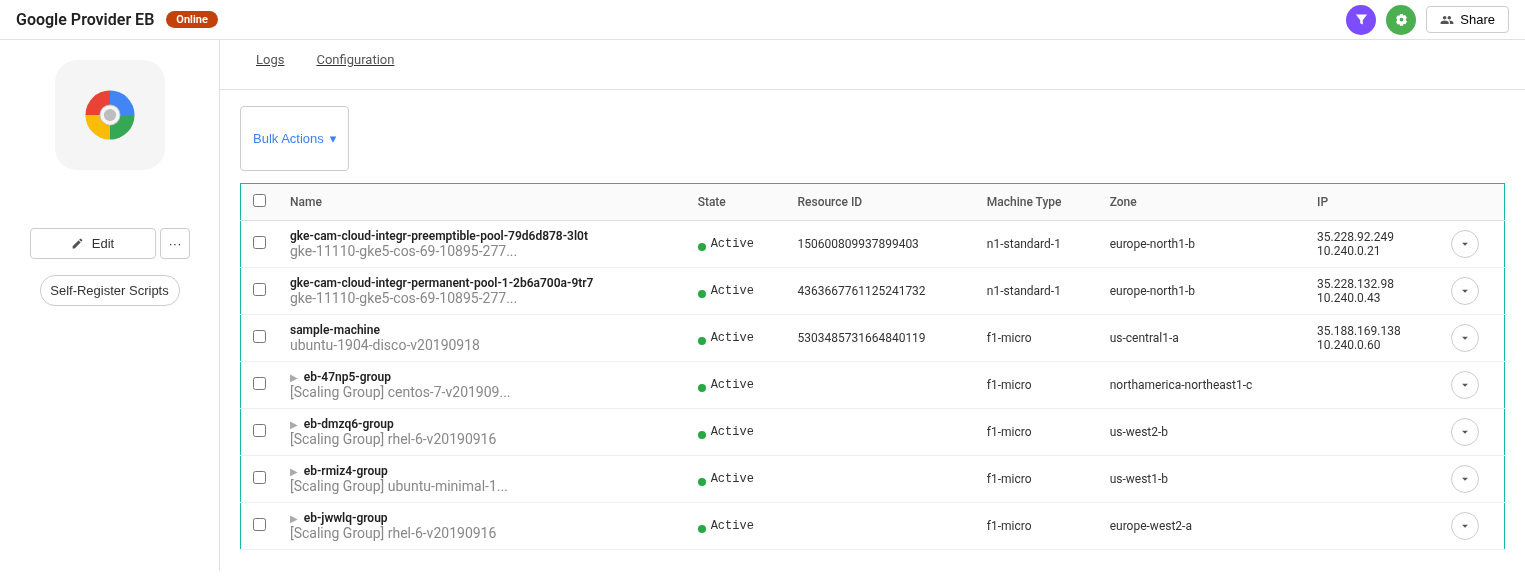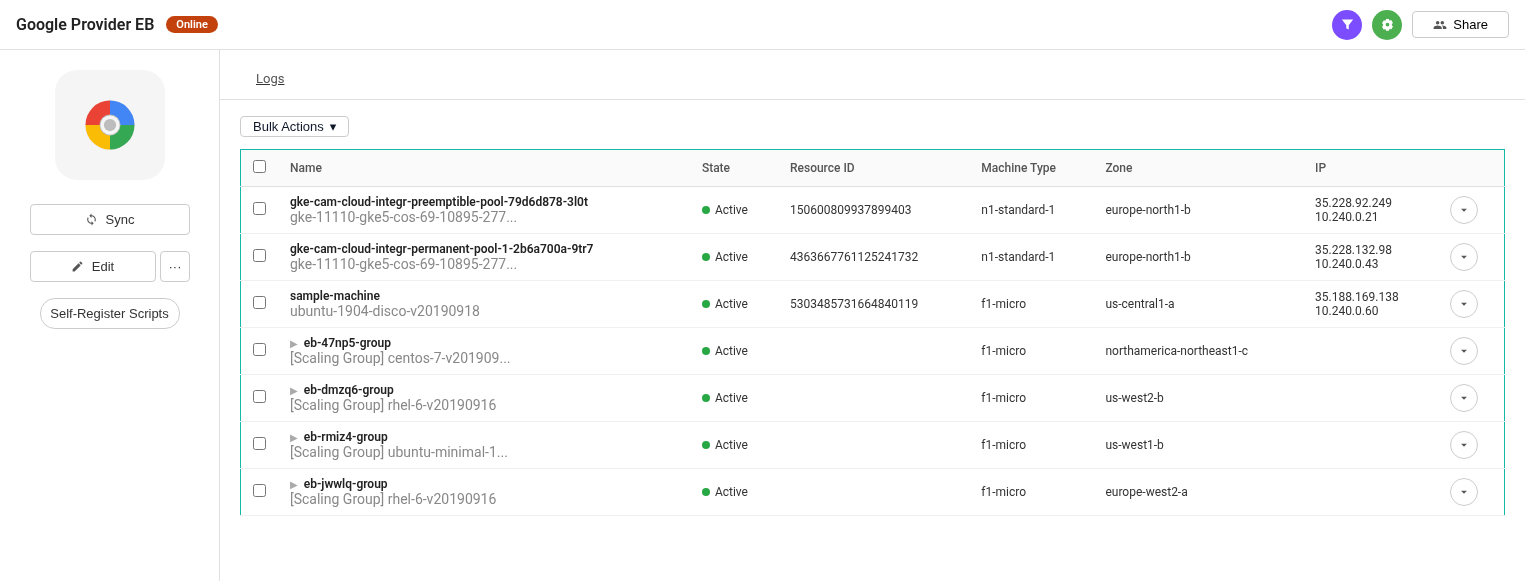--- a/index.html
+++ b/index.html
@@ -5,21 +5,21 @@
     * { box-sizing: border-box; margin: 0; padding: 0; }
     body { font-family: -apple-system, BlinkMacSystemFont, 'Segoe UI', Roboto, sans-serif; background: #fff; color: #333; font-size: 13px; }
 
     
     .header {
       display: flex;
       align-items: center;
       justify-content: space-between;
       padding: 6px 16px;
       border-bottom: 1px solid #e0e0e0;
-      height: 50px;
+      height: 40px;
     }
     .header-left {
       display: flex;
       align-items: center;
       gap: 12px;
     }
     .provider-title {
       font-size: 16px;
       font-weight: 600;
       color: #222;
@@ -36,21 +36,21 @@
       display: flex;
       align-items: center;
       gap: 10px;
     }
     .share-btn {
       display: flex;
       align-items: center;
       gap: 6px;
       border: 1px solid #ccc;
       border-radius: 4px;
-      padding: 5px 20px;
+      padding: 5px 13px;
       cursor: pointer;
       background: #fff;
       font-size: 13px;
     }
 
     
     .main-layout {
       display: flex;
       height: calc(100vh - 50px);
     }
@@ -100,20 +100,21 @@
       border: 1px solid #ccc;
       border-radius: 4px;
       background: #fff;
       cursor: pointer;
       font-size: 13px;
       color: #333;
     }
     .edit-row {
       display: flex;
       gap: 4px;
+      margin-top: 34px;
     }
     .self-register-btn {
       width: 140px;
       padding: 7px 2px;
       border: 1px solid #ccc;
       border-radius: 15px;
       background: #fff;
       cursor: pointer;
       font-size: 13px;
       color: #333;
@@ -127,21 +128,21 @@
       flex-direction: column;
       overflow: hidden;
     }
 
     
     .tabs {
       display: flex;
       border-bottom: 1px solid #e0e0e0;
       padding: 0 20px;
       height: 50px;
-      align-items: flex-end;
+      align-items: flex-start;
       text-decoration: underline;
     }
     .tab {
       padding: 12px 16px;
       cursor: pointer;
       color: #555;
       font-size: 13px;
       border-bottom: 2px solid transparent;
       margin-bottom: -1px;
     }
@@ -171,25 +172,25 @@
     }
     .toolbar {
       margin-bottom: 12px;
     }
     .bulk-actions-btn {
       display: flex;
       align-items: center;
       gap: 6px;
       border: 1px solid #ccc;
       border-radius: 4px;
-      padding: 2px 12px;
+      padding: 24px 12px;
       cursor: pointer;
       background: #fff;
       font-size: 13px;
-      color: #0f172a;
+      color: #3b82f6;
     }
 
     
     .data-table {
       width: 100%;
       border-collapse: collapse;
       border: 1px solid #14b8a6;
     }
     .data-table thead tr {
       background: #fafafa;
@@ -223,22 +224,23 @@
     .status-dot {
       width: 8px;
       height: 8px;
       border-radius: 50%;
       display: inline-block;
       margin-right: 5px;
     }
     .status-active { background: #28a745; }
     .state-cell {
       display: flex;
-      align-items: center;
+      align-items: flex-end;
       white-space: nowrap;
+      font-family: Liberation Mono, monospace;
     }
     .expand-icon {
       color: #aaa;
       margin-right: 6px;
       cursor: pointer;
       font-size: 10px;
     }
     .action-btn {
       width: 28px;
       height: 28px;
@@ -321,26 +323,20 @@
         <path d="M40 12 A28 28 0 0 1 68 40 L52 40 A12 12 0 0 0 40 28 Z" fill="#4285F4"></path>
         <path d="M68 40 A28 28 0 0 1 40 68 L40 52 A12 12 0 0 0 52 40 Z" fill="#34A853"></path>
         <path d="M40 68 A28 28 0 0 1 12 40 L28 40 A12 12 0 0 0 40 52 Z" fill="#FBBC05"></path>
         <path d="M12 40 A28 28 0 0 1 40 12 L40 28 A12 12 0 0 0 28 40 Z" fill="#EA4335"></path>
         <circle cx="40" cy="40" r="11" fill="#f5f5f5"></circle>
 
         <circle cx="40" cy="40" r="7" fill="#bdbdbd"></circle>
       </svg>
     </div>
 
-    <button class="sidebar-btn">
-      <svg width="13" height="13" viewBox="0 0 24 24" fill="#555">
-          <path d="M12 4V1L8 5l4 4V6c3.31 0 6 2.69 6 6 0 1.01-.25 1.97-.7 2.8l1.46 1.46A7.93 7.93 0 0020 12c0-4.42-3.58-8-8-8zm0 14c-3.31 0-6-2.69-6-6 0-1.01.25-1.97.7-2.8L5.24 7.74A7.93 7.93 0 004 12c0 4.42 3.58 8 8 8v3l4-4-4-4v3z"></path>
-        </svg>
-      <span>Sync</span>
-    </button>
 
     <div class="edit-row">
       <button class="sidebar-btn" style="width:126px;">
         <svg width="13" height="13" viewBox="0 0 24 24" fill="#555">
             <path d="M3 17.25V21h3.75L17.81 9.94l-3.75-3.75L3 17.25zm17.71-10.21a1 1 0 000-1.41l-2.34-2.34a1 1 0 00-1.41 0l-1.83 1.83 3.75 3.75 1.83-1.83z"></path>
           </svg>
         <span>Edit</span>
       </button>
       <button class="sidebar-btn-more">
         <span>···</span>
@@ -350,20 +346,23 @@
     <button class="self-register-btn">
       <span>Self-Register Scripts</span>
     </button>
   </div>
 
   <div class="content">
 
     <div class="tabs">
       <div class="tab">
         <span>Logs</span>
+      </div>
+      <div class="tab">
+        <span>Configuration</span>
       </div>
     </div>
 
     <div class="table-area">
       <div class="toolbar">
         <button class="bulk-actions-btn">
           <span>Bulk Actions</span>
           <span>▾</span>
         </button>
       </div>

